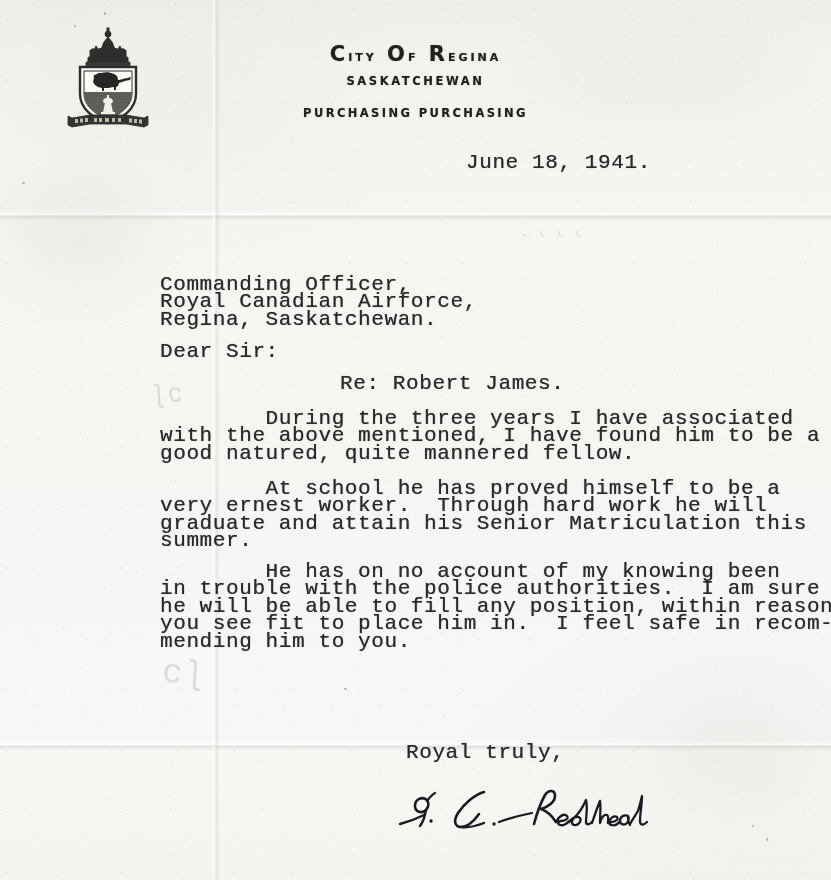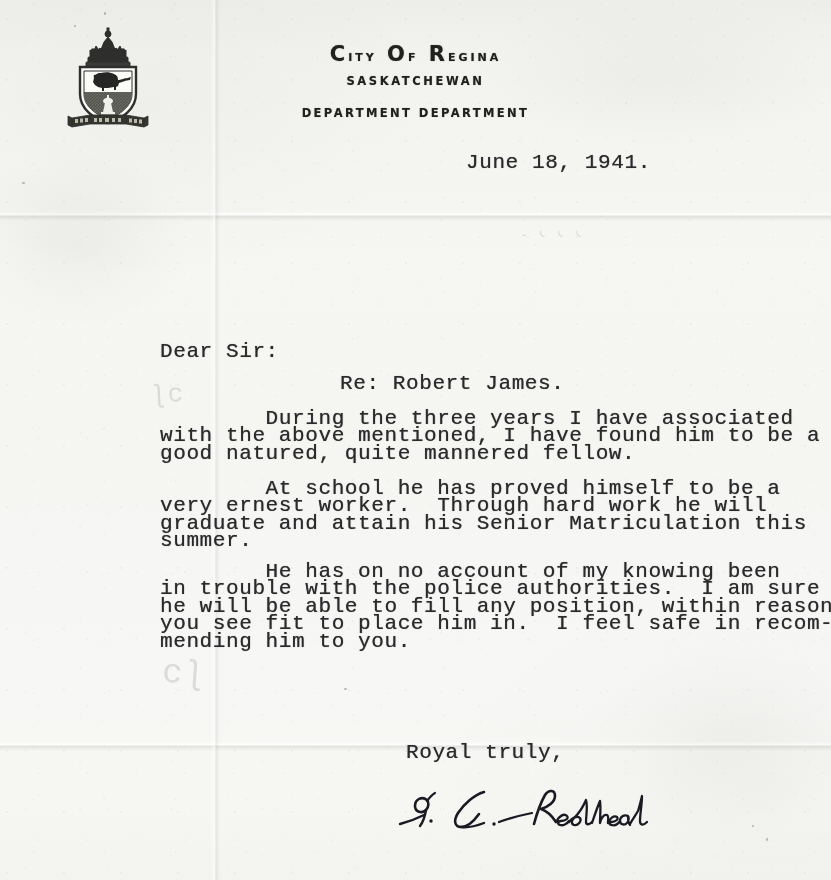--- a/index.html
+++ b/index.html
@@ -232,25 +232,28 @@
           <circle cx="1" cy="1" r=".7" fill="#3a3a36"></circle>
           <circle cx="2.4" cy="2.4" r=".55" fill="#45453f"></circle>
         </pattern>
       </defs>
     </svg>
   </div>
 
   <div class="letterhead">
     <div class="lh-city">C<span class="small">ITY</span> O<span class="small">F</span> R<span class="small">EGINA</span></div>
     <div class="lh-prov">SASKATCHEWAN</div>
-    <div class="lh-dept">DEPARTMENT DEPARTMENT</div>
+    <div class="lh-dept">PURCHASING PURCHASING</div>
   </div>
 
   <div class="tw date">June 18, 1941.</div>
 
+  <div class="tw addressee">Commanding Officer,
+Royal Canadian Airforce,
+Regina, Saskatchewan.</div>
 
   <div class="tw salutation">Dear Sir:</div>
 
   <div class="tw subject">Re: Robert James.</div>
 
   <div class="tw para p1">        During the three years I have associated
 with the above mentioned, I have found him to be a
 good natured, quite mannered fellow.</div>
 
   <div class="tw para p2">        At school he has proved himself to be a

